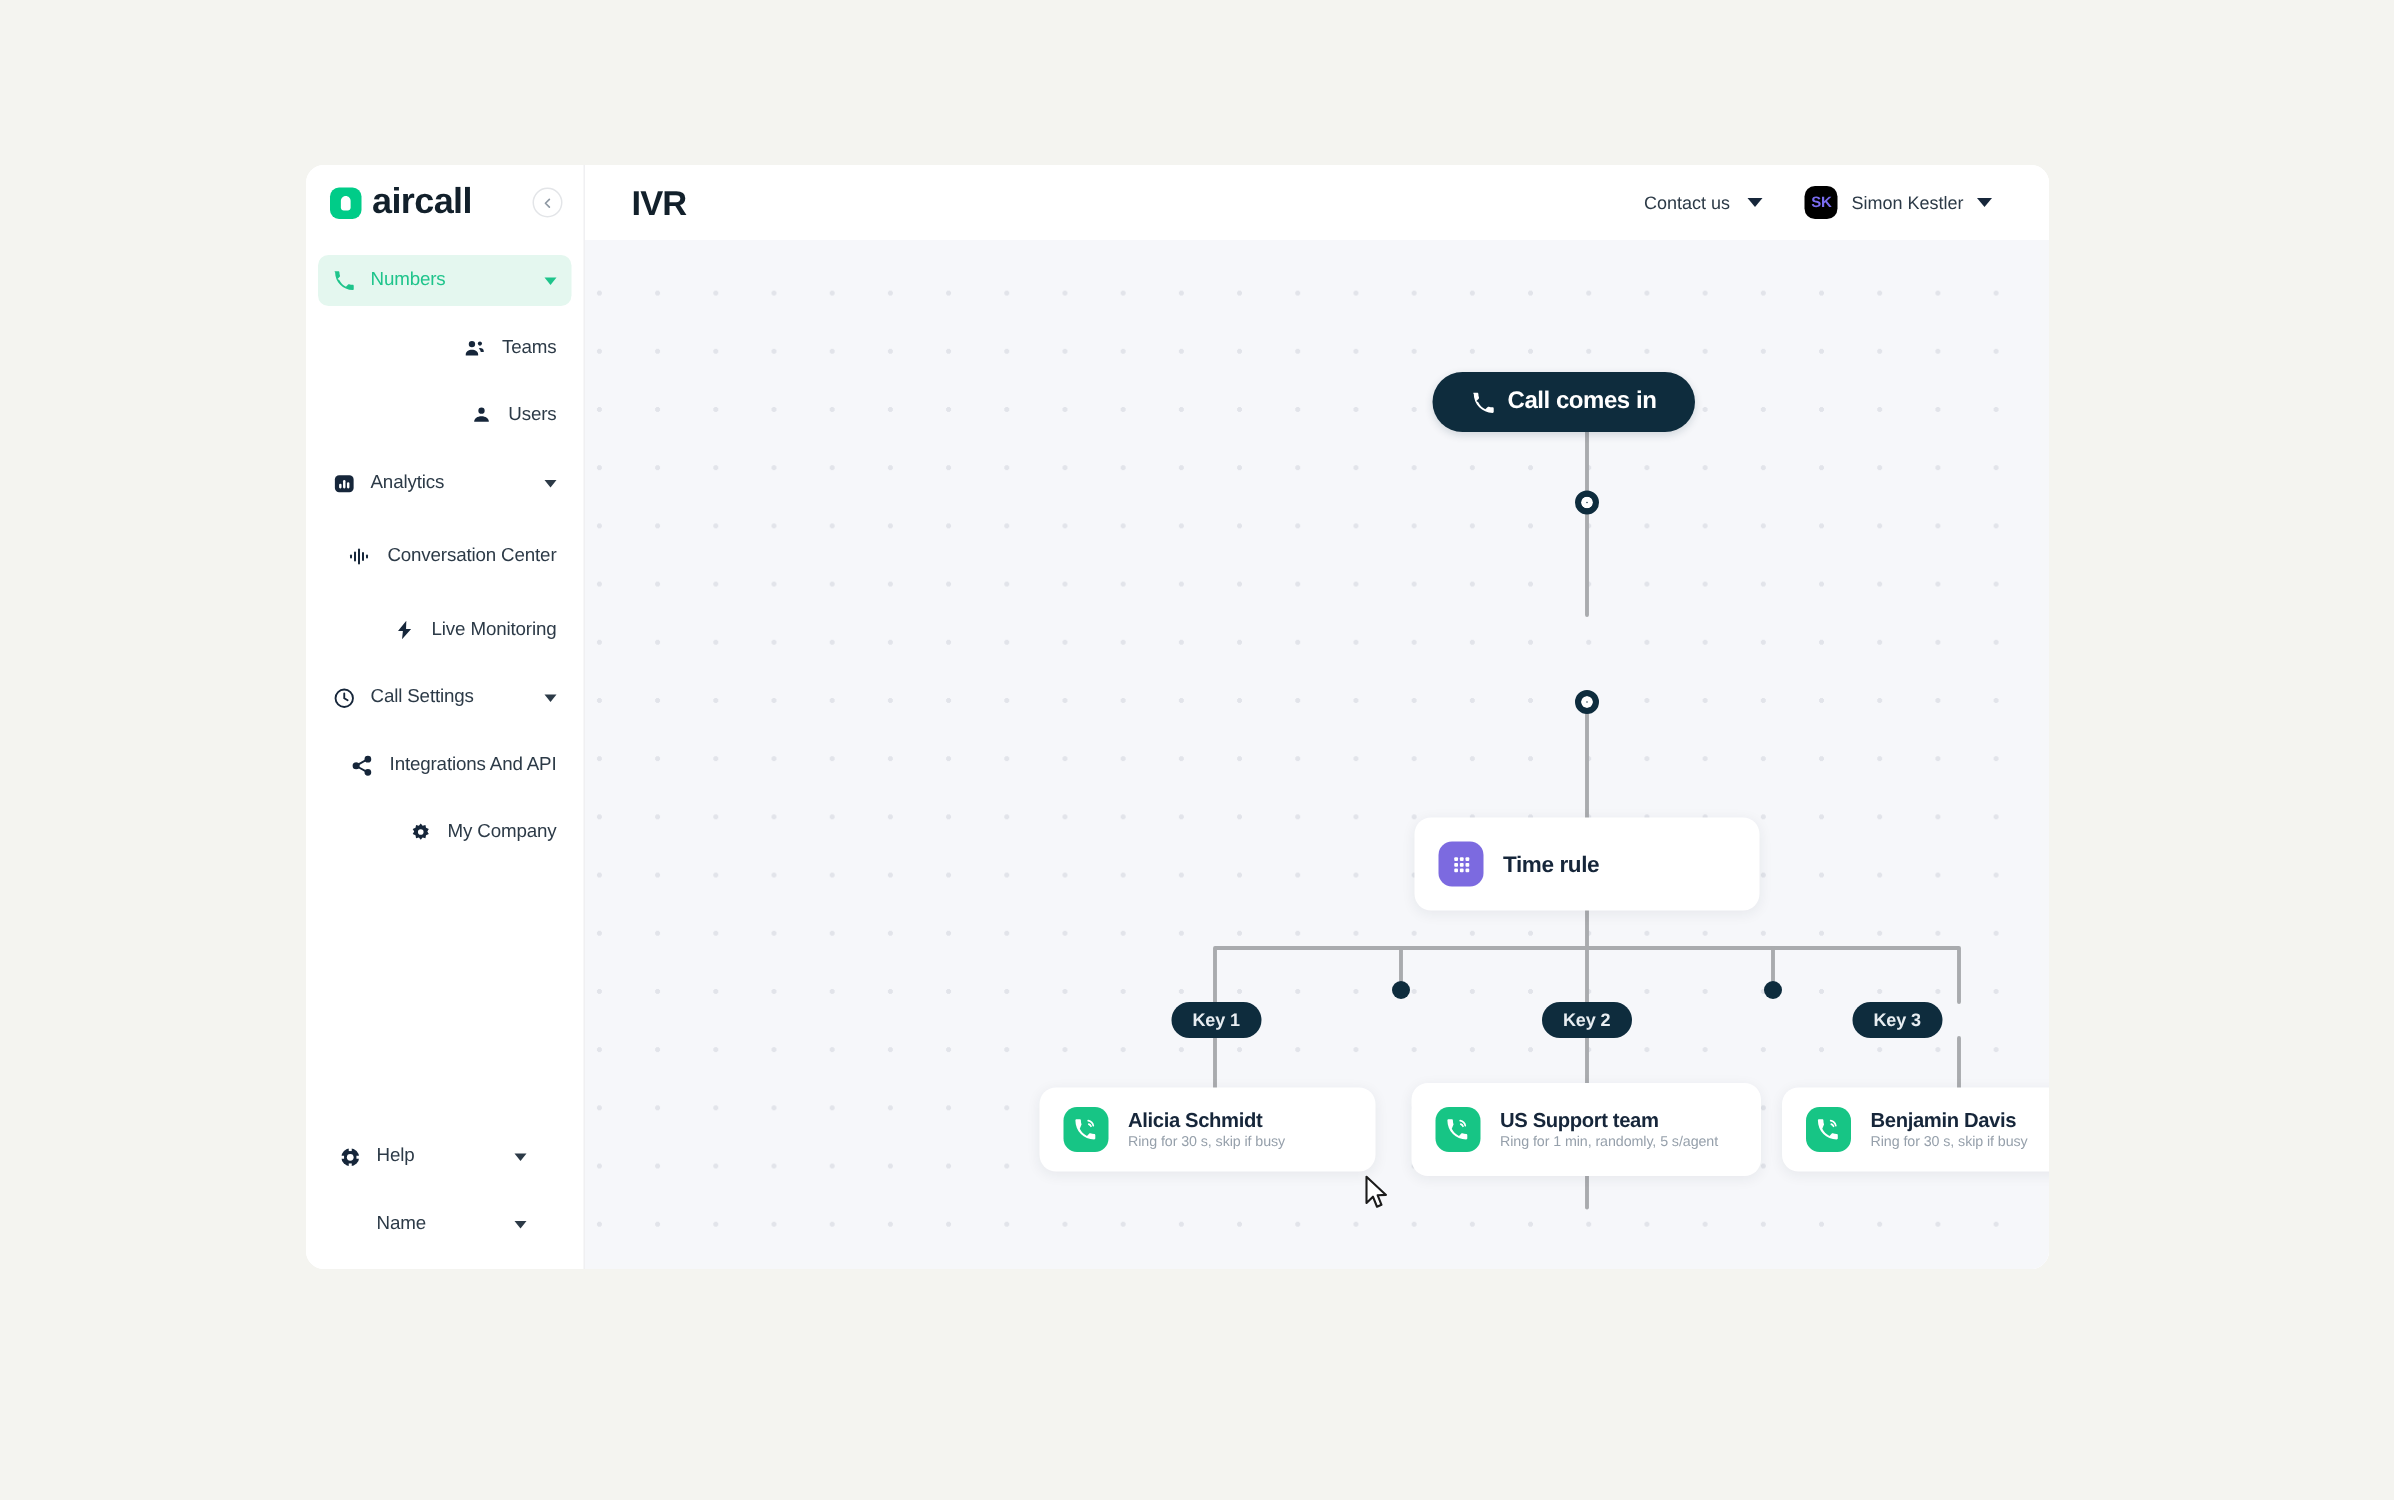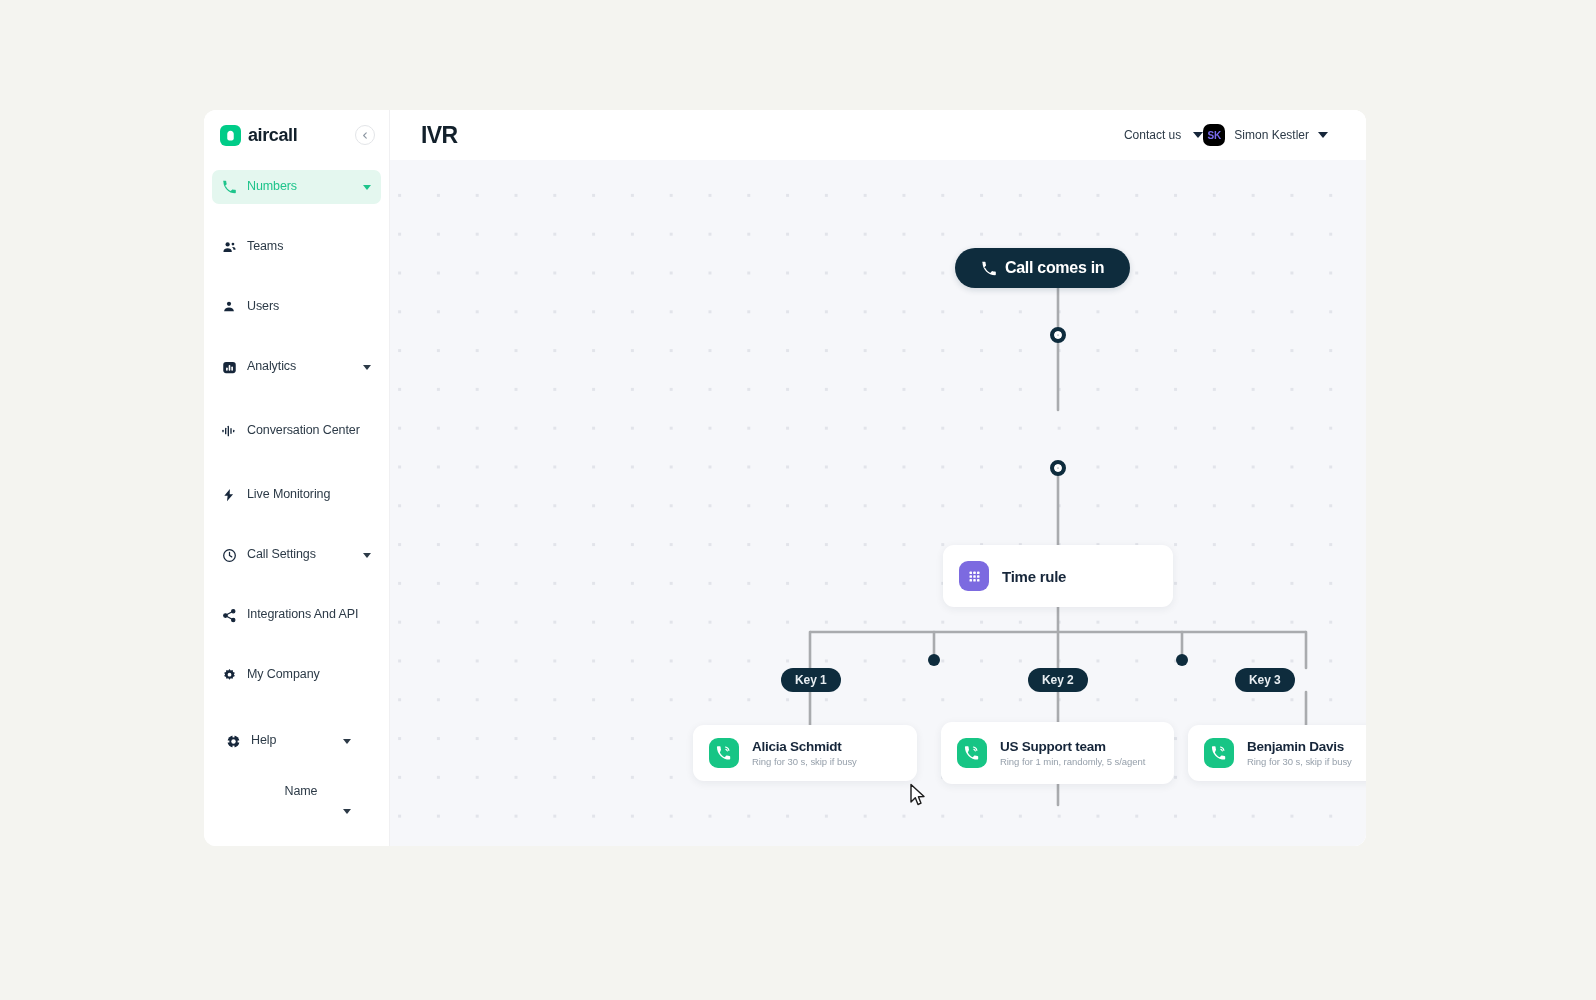--- a/index.html
+++ b/index.html
@@ -35,41 +35,42 @@
     justify-content: space-between;
   }
   .brand-left { display: flex; align-items: center; gap: 7px; }
   .logo-mark {
     width: 21px; height: 21px; border-radius: 6px;
     background: #00cc88;
     display: flex; align-items: center; justify-content: center;
   }
   .logo-mark svg { display:block; }
   .brand-name {
-    font-size: 18px; font-weight: 700; color: #12202b;
+    font-size: 24px; font-weight: 700; color: #12202b;
     letter-spacing: -0.4px;
   }
   .collapse-btn {
     width: 20px; height: 20px; border-radius: 50%;
     border: 1px solid #e3e5e8; background: #fff;
     display: flex; align-items: center; justify-content: center;
     color: #8e98a3; font-size: 10px; line-height: 1;
     cursor: pointer;
   }
 
   #nav-list { margin-top: 10px; padding: 0 8px; }
   .nav-item {
     display: flex; align-items: center;
     gap: 10px;
     height: 34px;
     padding: 0 10px 0 9px;
     border-radius: 7px;
-    margin-bottom: 26px;
+    margin-bottom: 11px;
     cursor: pointer;
     position: relative;
+    justify-content: flex-end;
   }
   .nav-item.multiline { height: 42px; }
   .nav-item.active { background: #e4f7ef; }
   .nav-icon {
     width: 16px; height: 16px; flex: 0 0 16px;
     display: flex; align-items: center; justify-content: center;
     color: #16263a;
   }
   .nav-item.active .nav-icon { color: #1ec48b; }
   .nav-label {
@@ -94,21 +95,21 @@
   }
   #topbar {
     height: 50px; flex: 0 0 50px;
     display: flex; align-items: center;
     padding: 0 38px 0 31px;
     background: #fff;
   }
   #page-title {
     font-size: 23px; font-weight: 700; color: #12202b; letter-spacing: -0.6px;
   }
-  .topbar-right { margin-left: auto; display: flex; align-items: center; gap: 0; }
+  .topbar-right { margin-left: auto; display: flex; align-items: center; gap: 28px; }
   .contact-us {
     display: flex; align-items: center; gap: 12px;
     font-size: 12px; color: #2c3a47; cursor: pointer;
   }
   .caret-dn {
     width: 0; height: 0;
     border-left: 5px solid transparent;
     border-right: 5px solid transparent;
     border-top: 6px solid #16263a;
   }
@@ -356,21 +357,21 @@
                 <rect x="10.4" y="1" width="3.2" height="4.4"></rect>
                 <rect x="10.4" y="18.6" width="3.2" height="4.4"></rect>
                 <rect x="1" y="10.4" width="4.4" height="3.2"></rect>
                 <rect x="18.6" y="10.4" width="4.4" height="3.2"></rect>
               </g>
             </svg>
         </span>
         <span class="nav-label">Help</span>
         <span class="nav-caret"></span>
       </div>
-      <div class="nav-item" style="padding-left:35px;flex-direction:column;">
+      <div class="nav-item" style="padding-left:35px;">
         <span class="nav-label">Name</span>
         <span class="nav-caret"></span>
       </div>
     </div>
   </aside>
 
   <section id="main">
 
     <header id="topbar">
       <h1 id="page-title">IVR</h1>

